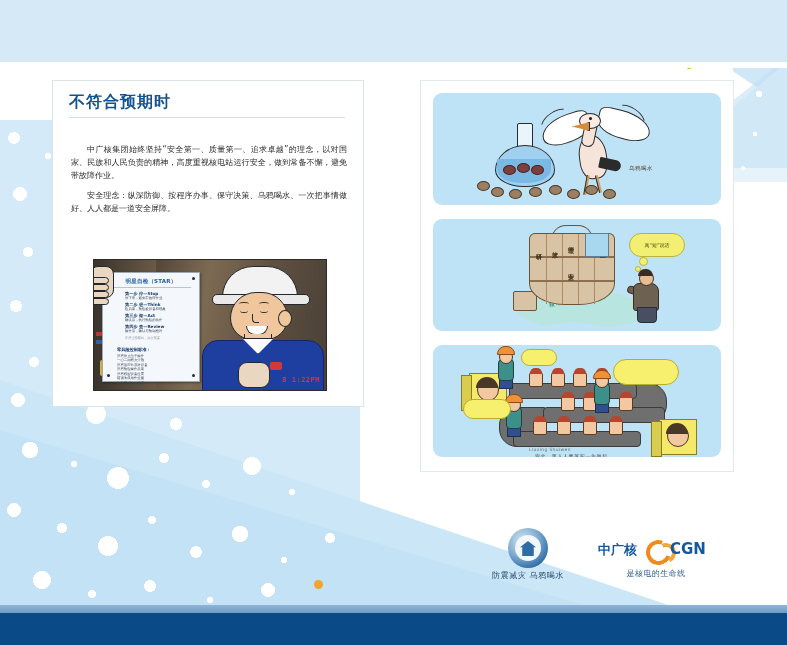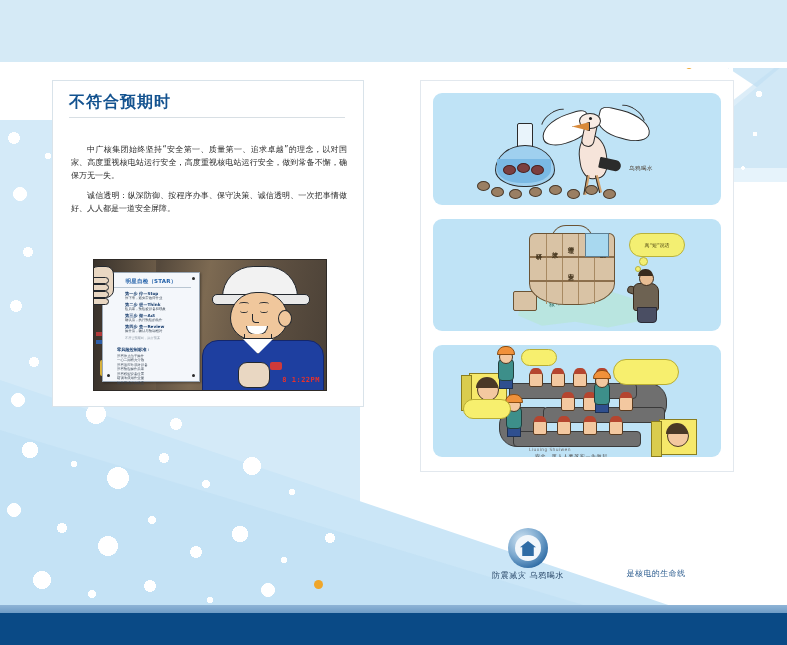--- a/index.html
+++ b/index.html
@@ -409,22 +409,22 @@
     <div class="tr-orange"></div>
   </div>
 
   <div class="header-band"></div>
   <div class="header-underline"></div>
 
   <div class="panel-left">
     <div class="sec-title">不符合预期时</div>
     <div class="sec-rule"></div>
 
-    <div class="para p2">中广核集团始终坚持“安全第一、质量第一、追求卓越”的理念，以对国家、高度重视核电站运行安全，高度重视核电站运行安全，做到常备不懈，确保万无一失。</div>
-    <div class="para p3">诚信透明：纵深防御、按程序办事、保守决策、诚信透明、一次把事情做好、人人都是一道安全屏障。</div>
+    <div class="para p2">中广核集团始终坚持“安全第一、质量第一、追求卓越”的理念，以对国家、民族和人民负责的精神，高度重视核电站运行安全，做到常备不懈，避免带故障作业。</div>
+    <div class="para p3">安全理念：纵深防御、按程序办事、保守决策、乌鸦喝水、一次把事情做好、人人都是一道安全屏障。</div>
 
     <div class="photo">
       <div class="ph-wall"></div>
       <div class="ph-door"></div>
       <div class="ph-pipe-r"></div>
       <div class="ph-pipe-b"></div>
       <div class="ph-pipe-y"></div>
 
       <div class="ph-person">
         <div class="ph-helmet"></div>
@@ -635,17 +635,25 @@
     </div>
   </div>
 
   <div class="logo-seal">
     <div class="seal-ring"></div>
     <div class="seal-inner"></div>
     <div class="seal-house"></div>
   </div>
   <div class="seal-caption">防震减灾 乌鸦喝水</div>
 
+  <div class="logo-cgn">
+    <div class="cgn-cn">中广核</div>
+    <div class="cgn-mark">
+      <div class="ring"></div>
+      <div class="tail"></div>
+    </div>
+    <div class="cgn-en">CGN</div>
+  </div>
   <div class="cgn-caption">是核电的生命线</div>
 
   <div class="footer-strip"></div>
   <div class="footer-bar"></div>
 </div>
 
 </body></html>

